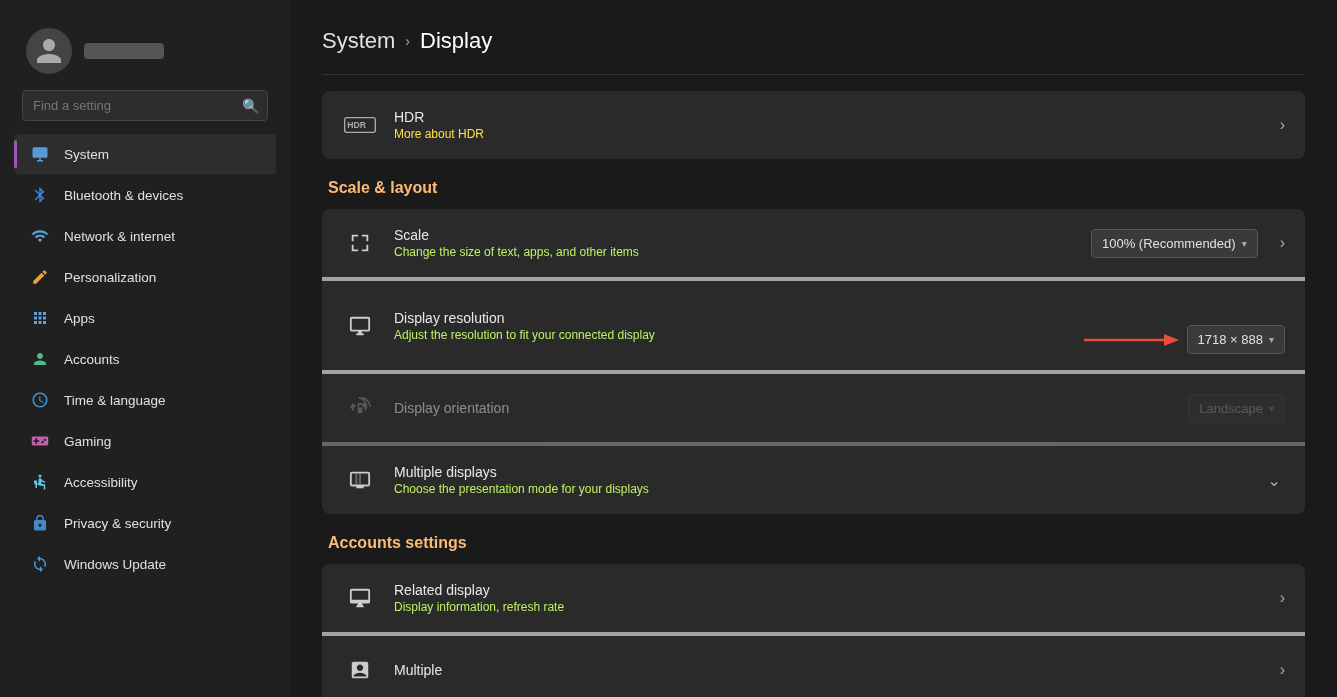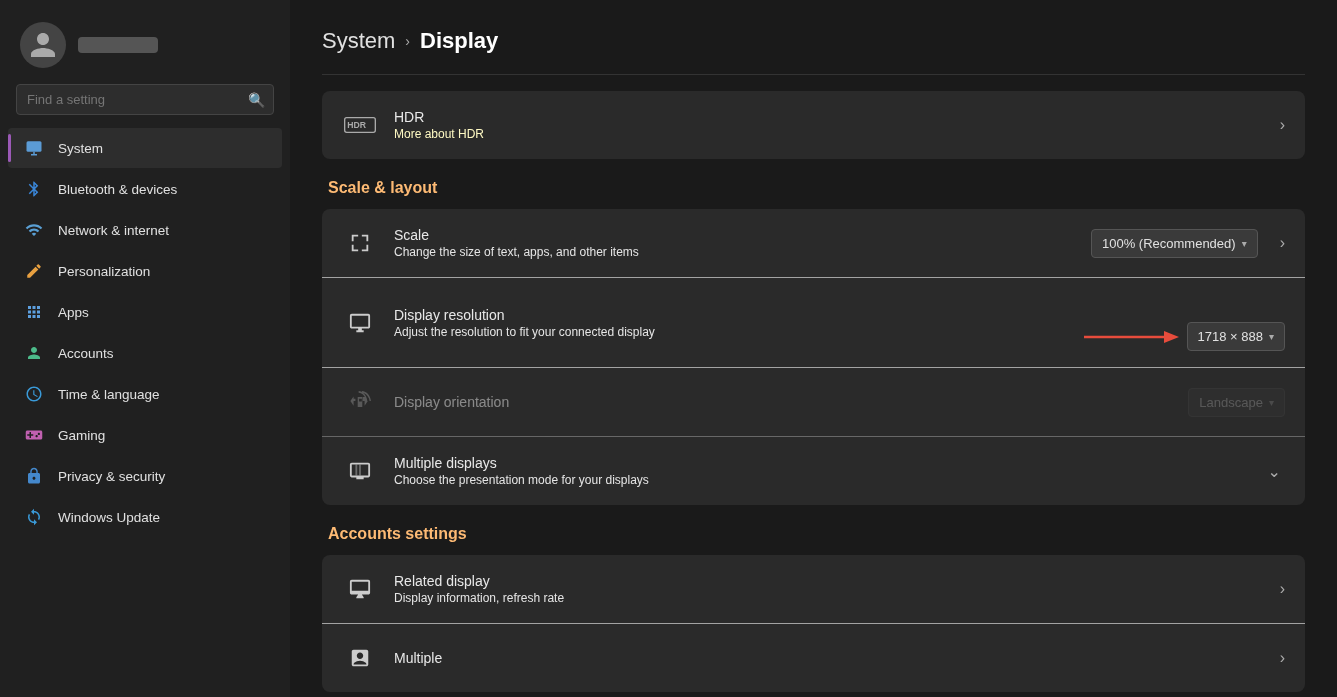--- a/index.html
+++ b/index.html
@@ -14,21 +14,21 @@
       overflow: hidden;
     }
 
     
     .sidebar {
       width: 290px;
       min-width: 290px;
       background: #202020;
       display: flex;
       flex-direction: column;
-      padding: 4px;
+      padding: 10px;
       overflow-y: auto;
     }
 
     .sidebar-user {
       display: flex;
       align-items: center;
       padding: 18px 16px 16px 16px;
       gap: 12px;
     }
 
@@ -162,21 +162,21 @@
       font-weight: 300;
     }
 
     .page-header .chevron {
       color: #aaa;
       font-size: 14px;
       margin: 0 2px;
     }
 
     .page-header .breadcrumb-current {
-      font-weight: 700;
+      font-weight: 400;
       color: #ffffff;
     }
 
     .divider {
       border: none;
       border-top: 1px solid #333;
       margin: 0 0 16px 0;
     }
 
     
@@ -184,21 +184,21 @@
       background: #2a2a2a;
       border-radius: 8px;
       margin-bottom: 4px;
       overflow: hidden;
     }
 
     .card-row {
       display: flex;
       align-items: center;
       padding: 16px 20px;
-      border-bottom: 1px solid #a3a3a3;
+      border-bottom: 4px solid #a3a3a3;
       gap: 16px;
       cursor: pointer;
     }
 
     .card-row:last-child {
       border-bottom: none;
       align-items: center;
     }
 
     .card-icon {
@@ -217,26 +217,26 @@
     }
 
     .card-title {
       font-size: 14px;
       font-weight: 500;
       color: #e8e8e8;
     }
 
     .card-subtitle {
       font-size: 12px;
-      color: #e5e5e5;
+      color: #bef264;
       margin-top: 2px;
     }
 
     .card-subtitle.accent {
-      color: #fef9c3;
+      color: #fde047;
     }
 
     .card-action {
       display: flex;
       align-items: center;
       gap: 8px;
       color: #aaa;
     }
 
     .card-chevron {
@@ -396,20 +396,29 @@
 
     <div class="nav-item">
       <span class="nav-icon icon-gaming">
         <svg width="18" height="18" viewBox="0 0 24 24" fill="currentColor">
             <path d="M21 6H3c-1.1 0-2 .9-2 2v8c0 1.1.9 2 2 2h18c1.1 0 2-.9 2-2V8c0-1.1-.9-2-2-2zm-10 7H8v3H6v-3H3v-2h3V8h2v3h3v2zm4.5 2c-.83 0-1.5-.67-1.5-1.5S14.67 12 15.5 12s1.5.67 1.5 1.5S16.33 15 15.5 15zm3-3c-.83 0-1.5-.67-1.5-1.5S17.67 9 18.5 9s1.5.67 1.5 1.5S19.33 12 18.5 12z"></path>
           </svg>
       </span>
       <span class="nav-label">Gaming</span>
     </div>
 
+    <div class="nav-item">
+      <span class="nav-icon icon-accessibility">
+        <svg width="18" height="18" viewBox="0 0 24 24" fill="currentColor">
+            <circle cx="12" cy="4" r="2"></circle>
+            <path d="M19 13v-2c-1.54.02-3.09-.75-4.07-1.83l-1.29-1.43c-.17-.19-.38-.34-.61-.45-.01 0-.01-.01-.02-.01H13c-.35-.2-.75-.3-1.19-.26C10.76 7.11 10 8.04 10 9.09V15c0 1.1.9 2 2 2h5v5h2v-5.5c0-1.1-.9-2-2-2h-3v-3.45c1.29 1.07 3.25 1.94 5 1.95zm-9 7v-6.5H8v6.5H6v-4.25c-1.1-.48-2-1.41-2-3.25V10h2v3h.02C6.02 13 6 13 6 13h.02V10H8v3H8c0 2.21 1.01 3 2 3v4H9z"></path>
+          </svg>
+      </span>
+      <span class="nav-label">Accessibility</span>
+    </div>
 
     <div class="nav-item">
       <span class="nav-icon icon-privacy">
         <svg width="18" height="18" viewBox="0 0 24 24" fill="currentColor">
             <path d="M18 8h-1V6c0-2.76-2.24-5-5-5S7 3.24 7 6v2H6c-1.1 0-2 .9-2 2v10c0 1.1.9 2 2 2h12c1.1 0 2-.9 2-2V10c0-1.1-.9-2-2-2zm-6 9c-1.1 0-2-.9-2-2s.9-2 2-2 2 .9 2 2-.9 2-2 2zm3.1-9H8.9V6c0-1.71 1.39-3.1 3.1-3.1 1.71 0 3.1 1.39 3.1 3.1v2z"></path>
           </svg>
       </span>
       <span class="nav-label">Privacy &amp; security</span>
     </div>
 

